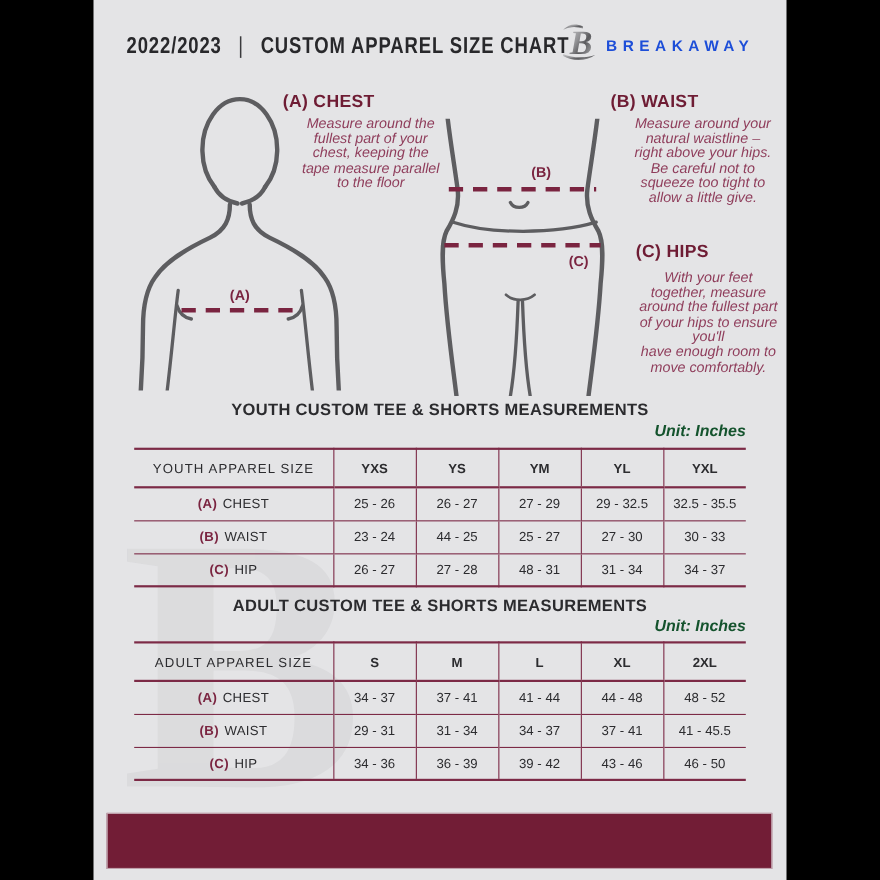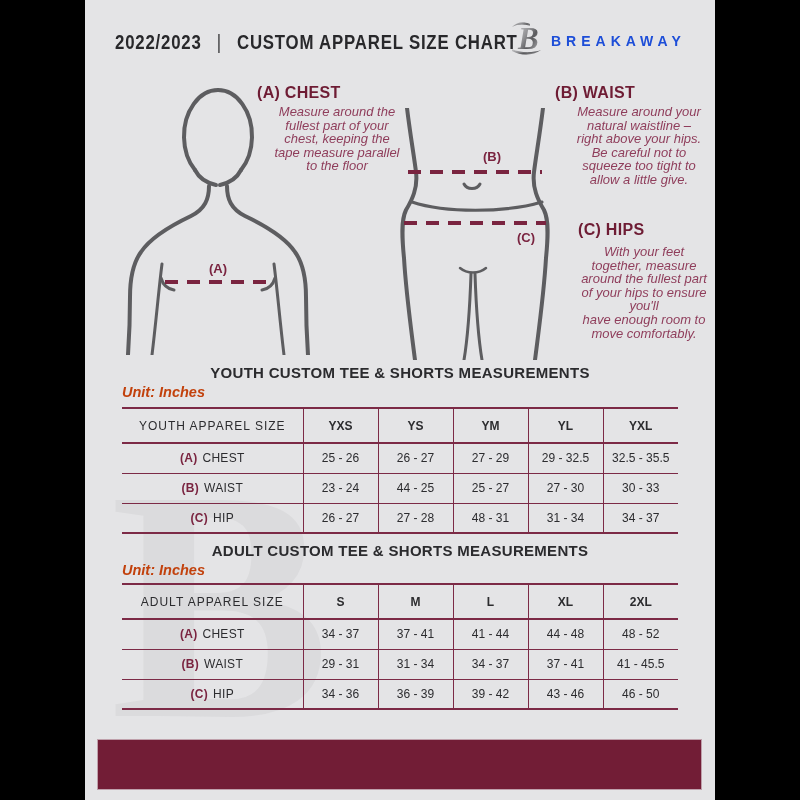--- a/index.html
+++ b/index.html
@@ -51,22 +51,22 @@
   .h-hips  { left:458px; top:221px;margin-left:35px; }
   .t-hips  { left:470px; top:245px; width:178px; }
   
   .tbl-title {
     position:absolute; left:37px; width:556px; z-index:2;
     text-align:center; font-weight:bold; font-size:15px;
     letter-spacing:.3px; color:#2b2b2e;
   }
   .tbl-unit {
     position:absolute; left:37px; width:556px; z-index:2;
-    text-align:left; font-style:italic; font-weight:600;
-    font-size:14.5px; color:#c2410c;
+    text-align:right; font-style:italic; font-weight:600;
+    font-size:14.5px; color:#14532d;
   }
   .ti-youth { top:364px; } .tu-youth { top:384px; }
   .ti-adult { top:542px; } .tu-adult { top:562px; }
   table.size {
     position:absolute; left:37px; width:556px; z-index:2;
     border-collapse:collapse; table-layout:fixed;
     border-top:2px solid #7c2a46; border-bottom:2px solid #7c2a46;
   }
   .tb-youth { top:407px; } .tb-adult { top:583px; }
   table.size td {

